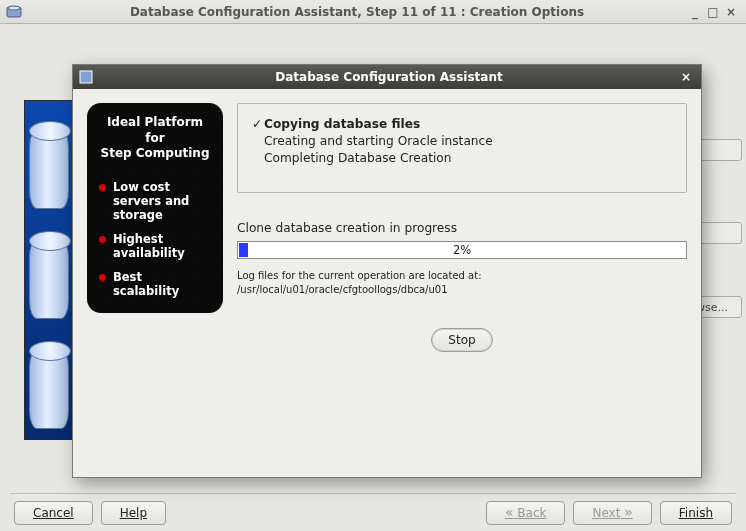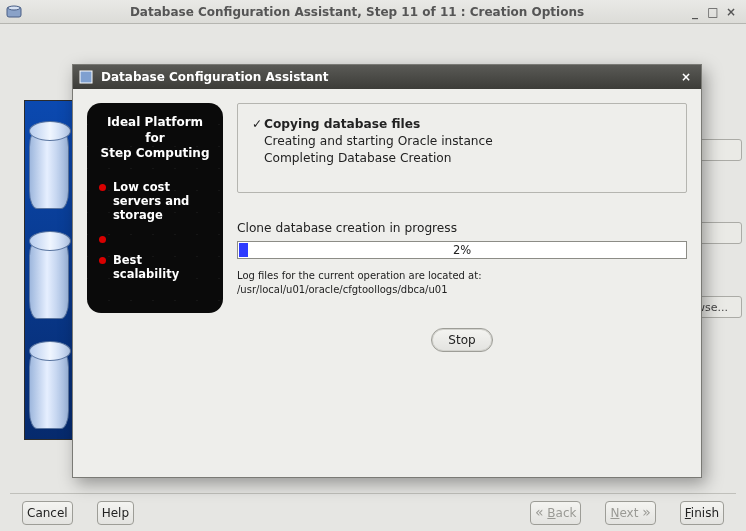--- a/index.html
+++ b/index.html
@@ -81,30 +81,31 @@
     left: 10px; right: 10px; bottom: 10px;
     height: 28px;
     display: flex;
     align-items: center;
     border-top: 1px solid #c0c0bb;
     padding-top: 10px;
   }
   .bottombar .flex { flex: 1; }
   .wbtn {
     height: 24px;
-    padding: 0 4px;
+    padding: 0 18px;
     background: linear-gradient(#f4f4f1, #e3e3e0);
     border: 1px solid #9d9d97;
     border-radius: 4px;
-    margin: 0 12px;
+    margin: 0 4px;
     display: inline-flex;
     align-items: center;
     justify-content: center;
     font-size: 12px;
     cursor: pointer;
+    text-decoration: underline;
   }
   .wbtn.disabled { color: #9a9a95; }
   .wbtn .chev { font-size: 14px; position: relative; top: -1px; }
   .wbtn u { text-decoration: underline; }
 
   
   .modal {
     position: absolute;
     left: 72px; top: 40px;
     width: 630px; height: 414px;
@@ -114,21 +115,21 @@
   }
   .modal-titlebar {
     height: 24px;
     background: linear-gradient(#5a5a56, #3c3c38);
     color: #fff;
     display: flex; align-items: center;
     padding: 0 6px;
     font-weight: bold;
   }
   .modal-titlebar .mticon { width: 14px; height: 14px; margin-right: 8px; }
-  .modal-titlebar .mttitle { flex: 1; text-align: left; }
+  .modal-titlebar .mttitle { flex: 1; text-align: center; }
   .modal-titlebar .mclose { width: 18px; text-align: center; cursor: pointer; }
   .modal-body { position: relative; padding: 14px; height: calc(100% - 24px); display: flex; gap: 14px; }
 
   
   .promo {
     width: 136px; height: 210px;
     background: #0a0a0a;
     border-radius: 14px;
     color: #fff;
     padding: 12px 12px;
@@ -253,20 +254,21 @@
         <div class="headline">
           <div>Ideal Platform for</div>
           <div>Step Computing</div>
         </div>
         <div class="bullet">
           <span class="dot"></span>
           <span>Low cost servers and storage</span>
         </div>
         <div class="bullet">
           <span class="dot"></span>
+          <span>Highest availability</span>
         </div>
         <div class="bullet">
           <span class="dot"></span>
           <span>Best scalability</span>
         </div>
       </div>
 
       <div class="modal-right">
         <div class="step-box">
           <div class="step-row current">

